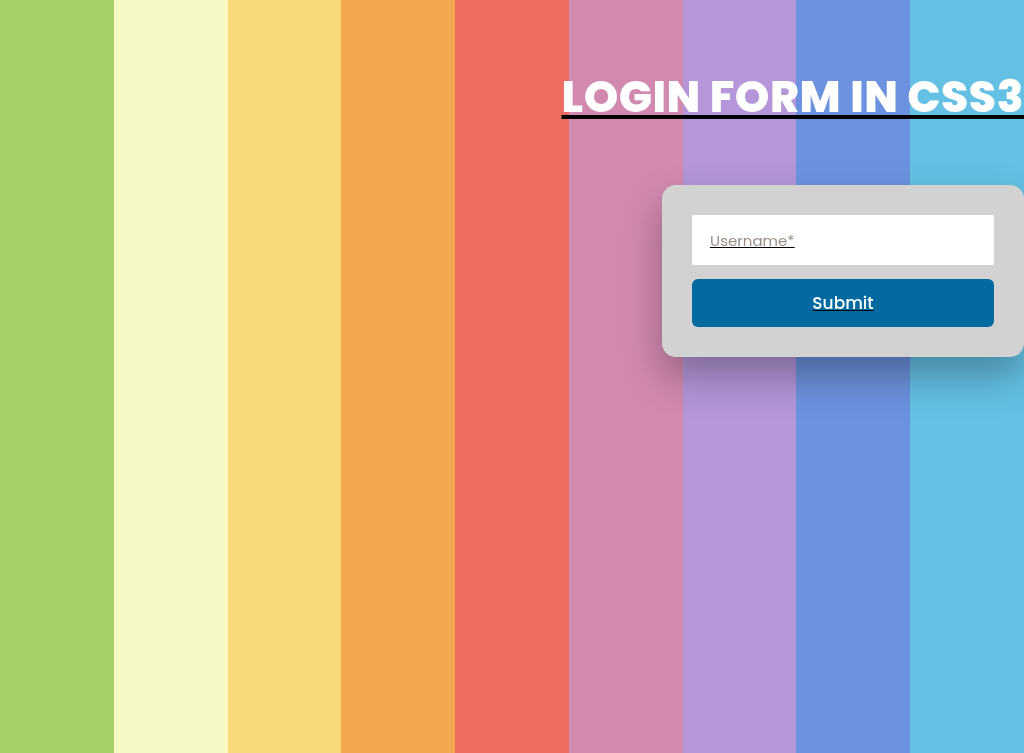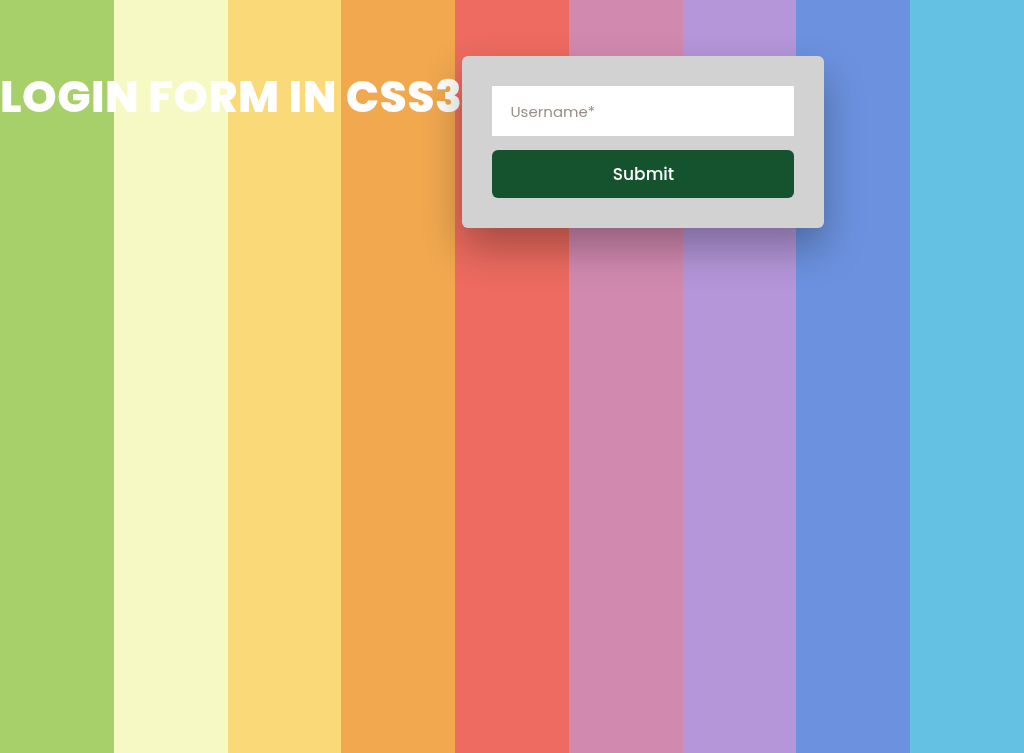--- a/index.html
+++ b/index.html
@@ -29,40 +29,41 @@
     .stripe {
       flex: 1;
       height: 100%;
     }
     
     .content {
       position: relative;
       z-index: 1;
       width: 100%;
       display: flex;
-      flex-direction: row;
-      align-items: flex-start;
+      flex-direction: column;
+      align-items: flex-end;
+      text-decoration: underline;
     }
     
     .page-title {
       color: #ffffff;
       font-size: 44px;
       font-weight: 800;
       letter-spacing: 0.5px;
       margin-top: 64px;
       text-align: center;
       text-transform: uppercase;
     }
     
     .login-form {
       margin-top: 56px;
       background: #d2d2d2;
       width: 362px;
       padding: 30px;
-      border-radius: 6px;
+      border-radius: 14px;
       box-shadow: 0 20px 40px rgba(0, 0, 0, 0.3);
       display: flex;
       flex-direction: column;
       gap: 14px;
     }
     
     .form-input {
       width: 100%;
       height: 50px;
       background: #ffffff;
@@ -75,21 +76,21 @@
     }
     
     .form-input::placeholder {
       color: #9a8d86;
       font-weight: 400;
     }
     
     .submit-button {
       width: 100%;
       height: 48px;
-      background: #14532d;
+      background: #0369a1;
       color: #ffffff;
       border: none;
       border-radius: 6px;
       font-size: 17px;
       font-family: inherit;
       font-weight: 500;
       cursor: pointer;
     }
   </style>
 </head>

